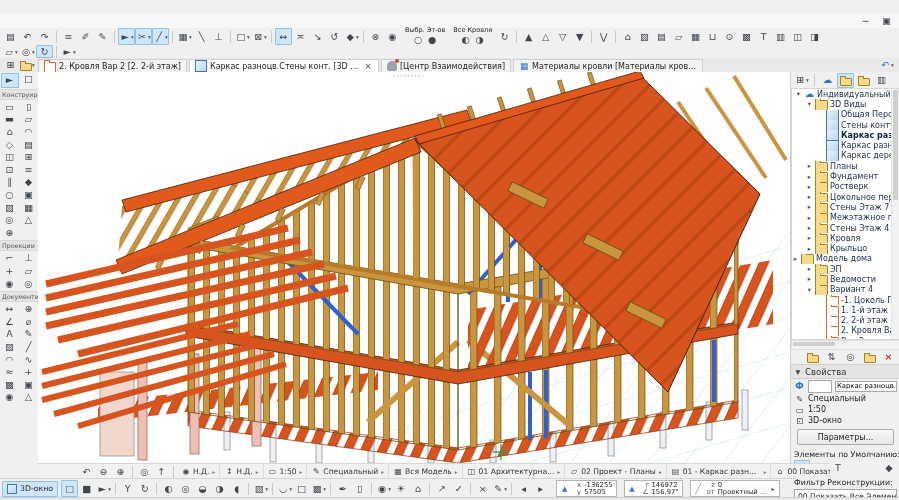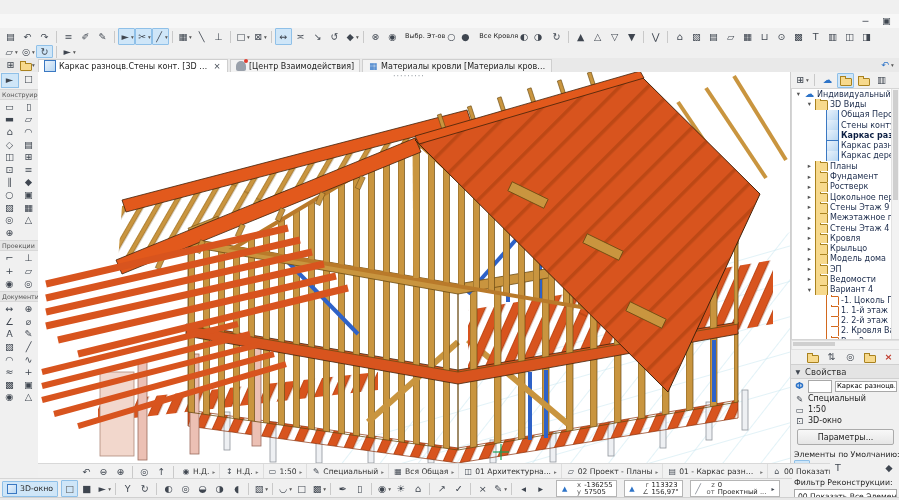--- a/index.html
+++ b/index.html
@@ -17,21 +17,21 @@
   .mitem{padding:0 7px;font-size:9px;color:#222;white-space:nowrap}
   #doc-controls{margin-left:auto;display:flex;padding-right:4px;gap:4px}
   
   #toolbar1{top:28px;height:17px;background:#f0f0f0;border-bottom:1px solid #e2e2e2;padding-left:2px}
   #toolbar2{top:45px;height:13px;background:#f0f0f0;border-bottom:1px solid #dcdcdc;padding-left:2px}
   .tbtn{display:inline-flex;align-items:center;justify-content:center;height:15px;min-width:15px;border:1px solid transparent;border-radius:1px;color:#3f4650}
   .tbtn.hl{background:#cfe6f8;border-color:#8fc0e8}
   .tsep{width:1px;height:12px;background:#c9c9c9;margin:0 3px;flex:none}
   .icn{display:inline-flex;align-items:center;justify-content:center;width:12px;height:12px;font-size:9.5px;line-height:12px;color:#3f4650;flex:none}
   .ddc{font-size:5.5px;color:#555;margin-left:0px}
-  .lgroup{display:flex;flex-direction:row;align-items:center;margin:0 4px;line-height:7px}
+  .lgroup{display:flex;flex-direction:column;align-items:center;margin:0 4px;line-height:7px}
   .lcap{font-size:6.5px;color:#222;white-space:nowrap}
   .lrow{display:flex;gap:2px}
   
   #tabbar{top:58px;height:14px;background:#e9e9e9;border-bottom:1px solid #cfcfcf;padding-left:2px;gap:2px}
   .tab{display:flex;align-items:center;gap:3px;height:12px;margin-top:1px;padding:0 5px;background:#f3f3f3;
        border:1px solid #cfcfcf;border-bottom:none;max-width:178px;min-width:90px}
   .tab.active{background:#fff}
   .tab-label{font-size:8px;color:#222;white-space:nowrap;overflow:hidden;text-overflow:ellipsis}
   .tab .icn{width:10px;height:10px;font-size:8.5px}
   #tab-right{margin-left:auto;display:flex;padding-right:4px}
@@ -331,20 +331,25 @@
   <span style="display:flex;align-items:center">
     <span class="tbtn" data-name="tab-bar-button" style="height:12px">
         <span class="icn icn-tab-overview" data-name="tab-overview-icon">⊞</span>
       </span>
       <span class="tbtn" data-name="tab-bar-button" style="height:12px">
         <span class="icn icn-pop-navigator" data-name="pop-navigator-icon"></span>
         <span class="ddc" data-name="dropdown-caret">▾</span>
       </span>
   </span>
   <span style="display:flex;align-items:center;gap:2px">
+    <span class="tab" data-name="document-tab">
+        <span class="icn icn-tab-folder" data-name="tab-folder-icon"></span>
+        <span class="tab-label" data-name="tab-label">2. Кровля Вар 2 [2. 2-й этаж]</span>
+
+      </span>
       <span class="tab active" data-name="document-tab">
         <span class="icn icn-tab-3d" data-name="tab-3d-icon"></span>
         <span class="tab-label" data-name="tab-label">Каркас разноцв.Стены конт. [3D / Все]</span>
         <span class="tab-close"><span class="icn icn-close-x" data-name="close-x-icon">×</span></span>
       </span>
       <span class="tab" data-name="document-tab">
         <span class="icn icn-tab-bell" data-name="tab-bell-icon"></span>
         <span class="tab-label" data-name="tab-label">[Центр Взаимодействия]</span>
 
       </span>
@@ -735,21 +740,21 @@
         <span class="tlabel" data-name="tree-item-label">Ростверк</span>
       </div>
       <div class="titem" data-name="tree-item" style="padding-left: 14px;">
         <span class="tarrow" data-name="tree-expand-arrow">▸</span>
         <span class="icn icn-folder" data-name="folder-icon"></span>
         <span class="tlabel" data-name="tree-item-label">Цокольное перекрытие</span>
       </div>
       <div class="titem" data-name="tree-item" style="padding-left: 14px;">
         <span class="tarrow" data-name="tree-expand-arrow">▸</span>
         <span class="icn icn-folder" data-name="folder-icon"></span>
-        <span class="tlabel" data-name="tree-item-label">Стены Этаж 9</span>
+        <span class="tlabel" data-name="tree-item-label">Стены Этаж 7</span>
       </div>
       <div class="titem" data-name="tree-item" style="padding-left: 14px;">
         <span class="tarrow" data-name="tree-expand-arrow">▸</span>
         <span class="icn icn-folder" data-name="folder-icon"></span>
         <span class="tlabel" data-name="tree-item-label">Межэтажное перекрытие</span>
       </div>
       <div class="titem" data-name="tree-item" style="padding-left: 14px;">
         <span class="tarrow" data-name="tree-expand-arrow">▸</span>
         <span class="icn icn-folder" data-name="folder-icon"></span>
         <span class="tlabel" data-name="tree-item-label">Стены Этаж 4</span>
@@ -757,21 +762,21 @@
       <div class="titem" data-name="tree-item" style="padding-left: 14px;">
         <span class="tarrow" data-name="tree-expand-arrow">▸</span>
         <span class="icn icn-folder" data-name="folder-icon"></span>
         <span class="tlabel" data-name="tree-item-label">Кровля</span>
       </div>
       <div class="titem" data-name="tree-item" style="padding-left: 14px;">
         <span class="tarrow" data-name="tree-expand-arrow">▸</span>
         <span class="icn icn-folder" data-name="folder-icon"></span>
         <span class="tlabel" data-name="tree-item-label">Крыльцо</span>
       </div>
-      <div class="titem" data-name="tree-item" style="padding-left: 14px;">
+      <div class="titem" data-name="tree-item" style="padding-left: 0;">
         <span class="tarrow" data-name="tree-expand-arrow">▸</span>
         <span class="icn icn-folder" data-name="folder-icon"></span>
         <span class="tlabel" data-name="tree-item-label">Модель дома</span>
       </div>
       <div class="titem" data-name="tree-item" style="padding-left: 14px;">
         <span class="tarrow" data-name="tree-expand-arrow">▸</span>
         <span class="icn icn-folder" data-name="folder-icon"></span>
         <span class="tlabel" data-name="tree-item-label">ЭП</span>
       </div>
       <div class="titem" data-name="tree-item" style="padding-left: 14px;">
@@ -912,21 +917,21 @@
       <span class="vbdrop" data-name="quick-option-dropdown">
         <span class="icn icn-scale-drop" style="width:10px;font-size:8px" data-name="scale-drop-icon">▭</span>
         <span class="vbl" data-name="quick-option-label">1:50</span>
       </span>
       <span class="vbdrop" data-name="quick-option-dropdown">
         <span class="icn icn-pen-drop" style="width:10px;font-size:8px" data-name="pen-drop-icon">✎</span>
         <span class="vbl" data-name="quick-option-label">Специальный</span>
       </span>
       <span class="vbdrop" data-name="quick-option-dropdown">
         <span class="icn icn-model-drop" style="width:10px;font-size:8px" data-name="model-drop-icon">▦</span>
-        <span class="vbl" data-name="quick-option-label">Вся Общая</span>
+        <span class="vbl" data-name="quick-option-label">Вся Модель</span>
       </span>
       <span class="vbdrop" data-name="quick-option-dropdown">
         <span class="icn icn-view-drop" style="width:10px;font-size:8px" data-name="view-drop-icon">◫</span>
         <span class="vbl" data-name="quick-option-label">01 Архитектурна...</span>
       </span>
       <span class="vbdrop" data-name="quick-option-dropdown">
         <span class="icn icn-layout-drop" style="width:10px;font-size:8px" data-name="layout-drop-icon">▱</span>
         <span class="vbl" data-name="quick-option-label">02 Проект - Планы</span>
       </span>
       <span class="vbdrop" data-name="quick-option-dropdown">
@@ -1050,21 +1055,21 @@
             <span class="trk-value" data-name="tracker-value">57505</span>
           </span>
         </span>
 
       </span>
       <span class="trk" data-name="coordinate-tracker">
         <span class="icn icn-delta-blue" style="width:9px" data-name="delta-blue-icon">▲</span>
         <span class="tcol">
           <span class="trow">
             <span class="trk-label" data-name="tracker-label">r</span>
-            <span class="trk-value" data-name="tracker-value">113323</span>
+            <span class="trk-value" data-name="tracker-value">146972</span>
           </span>
           <span class="trow">
             <span class="trk-label" data-name="tracker-label">∠</span>
             <span class="trk-value" data-name="tracker-value">156,97°</span>
           </span>
         </span>
 
       </span>
       <span class="trk" data-name="coordinate-tracker">
         <span class="icn icn-slope-gray" style="width:9px" data-name="slope-gray-icon">╱</span>

